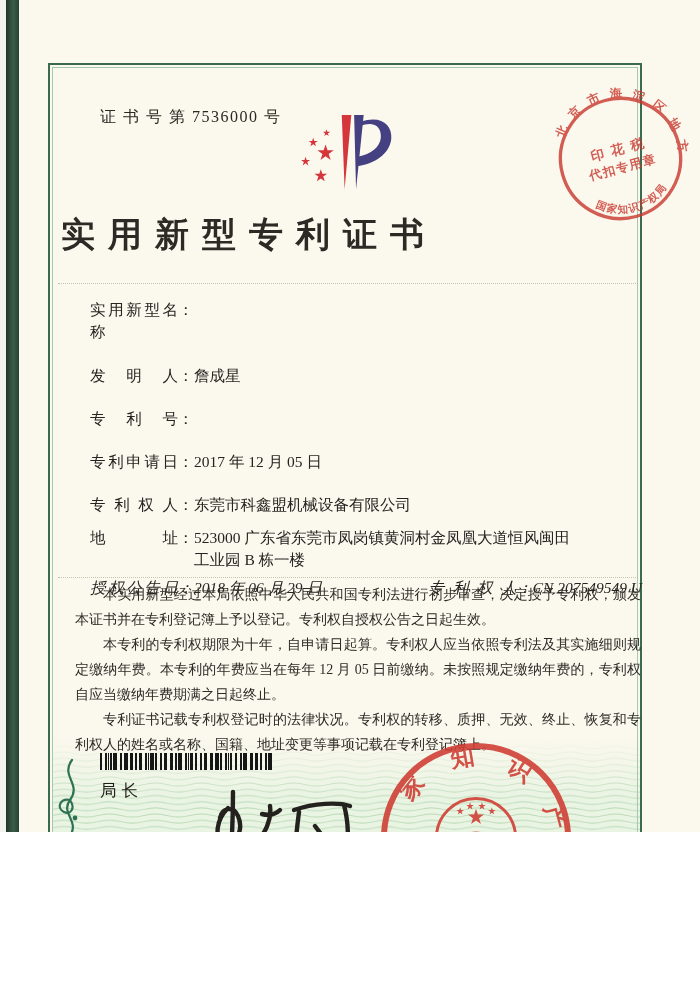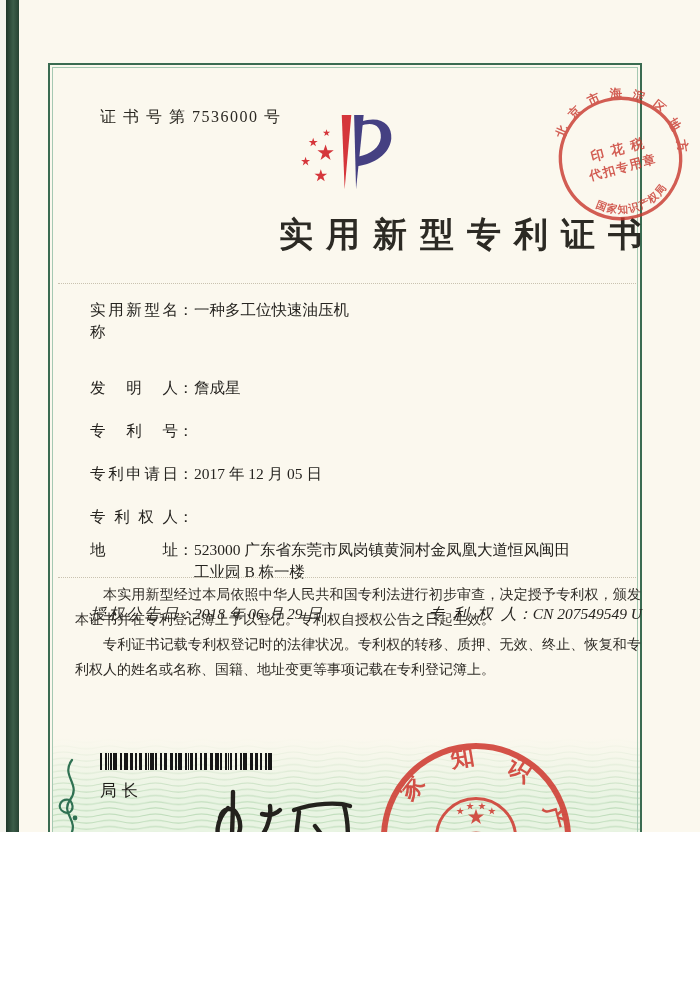--- a/index.html
+++ b/index.html
@@ -7,31 +7,31 @@
         font-family:"Liberation Serif","DejaVu Serif",serif;color:#28251f;}
   .edge-left{position:absolute;left:0;top:0;width:6px;height:100%;background:#f3f3ed;}
   .spine{position:absolute;left:6px;top:0;width:13px;height:100%;
          background:linear-gradient(90deg,#1d3529,#3c5d49 55%,#274233);}
   .frame{position:absolute;left:48px;top:63px;width:594px;height:873px;
          border:2px solid #3a6b51;box-sizing:border-box;}
   .frame-in{position:absolute;inset:2px;border:1px solid #a5c8b2;}
   .waves{position:absolute;left:52px;top:738px;}
   .certno{position:absolute;left:100px;top:107px;font-size:16px;letter-spacing:1.5px;color:#2b2822;}
   .logo{position:absolute;left:297px;top:110px;}
-  .title{position:absolute;left:48px;width:594px;top:212px;text-align:right;
+  .title{position:absolute;left:48px;width:594px;top:212px;text-align:left;
          font-size:34px;font-weight:600;letter-spacing:13px;padding-left:13px;color:#2c2a24;}
   .sep{position:absolute;left:58px;width:578px;border-top:1px dotted #c9c2b0;height:0;}
   .s1{top:283px}.s2{top:577px}
   .fields{position:absolute;left:90px;top:299px;width:552px;font-size:15.5px;line-height:22px;color:#262420;}
   .frow{display:flex;align-items:flex-start;}
   .flabel{display:inline-block;width:88px;text-align:justify;text-align-last:justify;}
   .fcolon{display:inline-block;width:16px;}
   .fvalue{flex:1;}
   .pre{white-space:pre-line;}
-  .mb22{margin-bottom:34px}.mb21{margin-bottom:21px}.mb11{margin-bottom:11px}.mb6{margin-bottom:20px}
+  .mb22{margin-bottom:22px}.mb21{margin-bottom:21px}.mb11{margin-bottom:11px}.mb6{margin-bottom:6px}
   .grantrow{display:flex;justify-content:space-between;}
   .gpair{display:flex;align-items:flex-start;font-style:italic;}
   .bodytext{position:absolute;left:75px;top:582px;width:566px;}
   .bodytext p{margin:0;text-indent:2em;font-size:14px;line-height:25px;
               text-align:justify;color:#2e2b26;}
   .barcode{position:absolute;left:100px;top:753px;width:174px;height:17px;
     background:
       repeating-linear-gradient(90deg,#161616 0 2px,transparent 2px 5px),
       repeating-linear-gradient(90deg,#161616 0 1px,transparent 1px 8px),
       repeating-linear-gradient(90deg,#161616 0 2px,transparent 2px 13px);}
@@ -122,39 +122,39 @@
   </svg>
 
   <div class="title">实用新型专利证书</div>
 
   <div class="sep s1"></div>
 
   <div class="fields">
     <div class="frow mb22">
       <span class="flabel">实用新型名称</span>
         <span class="fcolon">：</span>
-        <span class="fvalue">一种多工位快速油压机</span>
     </div>
     <div class="frow mb21">
       <span class="flabel">发明人</span>
         <span class="fcolon">：</span>
         <span class="fvalue">詹成星</span>
     </div>
     <div class="frow mb21">
       <span class="flabel">专利号</span>
         <span class="fcolon">：</span>
     </div>
     <div class="frow mb21">
       <span class="flabel">专利申请日</span>
         <span class="fcolon">：</span>
         <span class="fvalue">2017 年 12 月 05 日</span>
     </div>
     <div class="frow mb11">
       <span class="flabel">专利权人</span>
         <span class="fcolon">：</span>
+        <span class="fvalue">东莞市科鑫盟机械设备有限公司</span>
     </div>
     <div class="frow mb6">
       <span class="flabel">地址</span>
         <span class="fcolon">：</span>
         <span class="fvalue pre">523000 广东省东莞市凤岗镇黄洞村金凤凰大道恒风闽田
 工业园 B 栋一楼</span>
     </div>
     <div class="grantrow">
       <div class="gpair">
         <span class="flabel">授权公告日</span>
@@ -166,20 +166,21 @@
           <span class="fcolon">：</span>
           <span>CN 207549549 U</span>
       </div>
     </div>
   </div>
 
   <div class="sep s2"></div>
 
   <div class="bodytext">
     <p>本实用新型经过本局依照中华人民共和国专利法进行初步审查，决定授予专利权，颁发本证书并在专利登记簿上予以登记。专利权自授权公告之日起生效。</p>
+    <p>本专利的专利权期限为十年，自申请日起算。专利权人应当依照专利法及其实施细则规定缴纳年费。本专利的年费应当在每年 12 月 05 日前缴纳。未按照规定缴纳年费的，专利权自应当缴纳年费期满之日起终止。</p>
     <p>专利证书记载专利权登记时的法律状况。专利权的转移、质押、无效、终止、恢复和专利权人的姓名或名称、国籍、地址变更等事项记载在专利登记簿上。</p>
   </div>
 
   <div class="barcode"></div>
 
   <div class="sigtitle">局长</div>
   <div class="signame">申长雨</div>
 
   <svg class="signature" width="165" height="100" viewBox="0 0 165 100">
     <g fill="none" stroke="#14110e" stroke-width="4.4" stroke-linecap="round" opacity="0.92">

